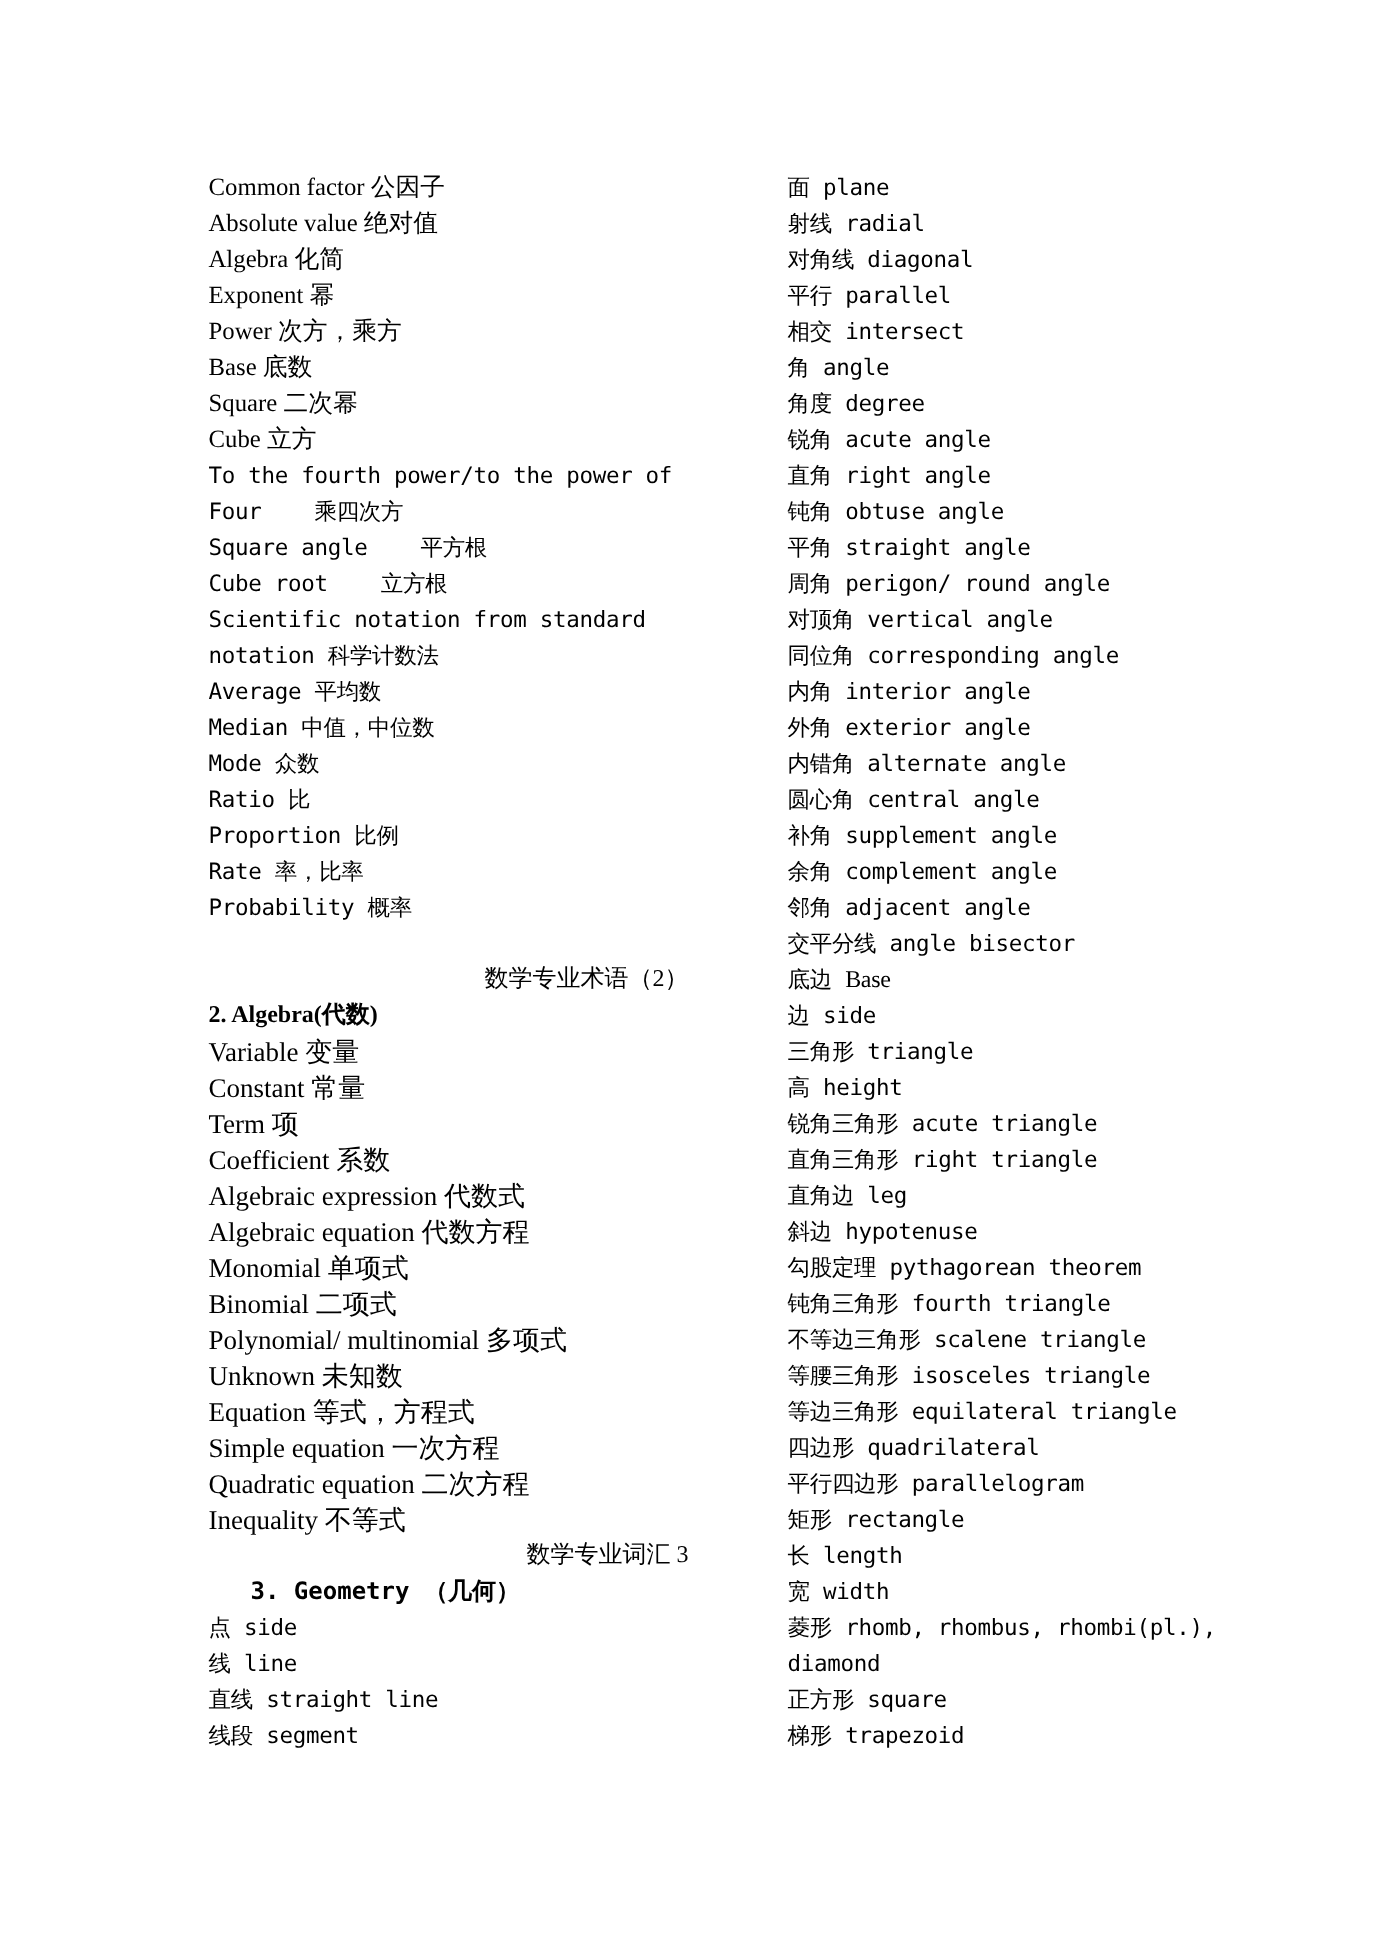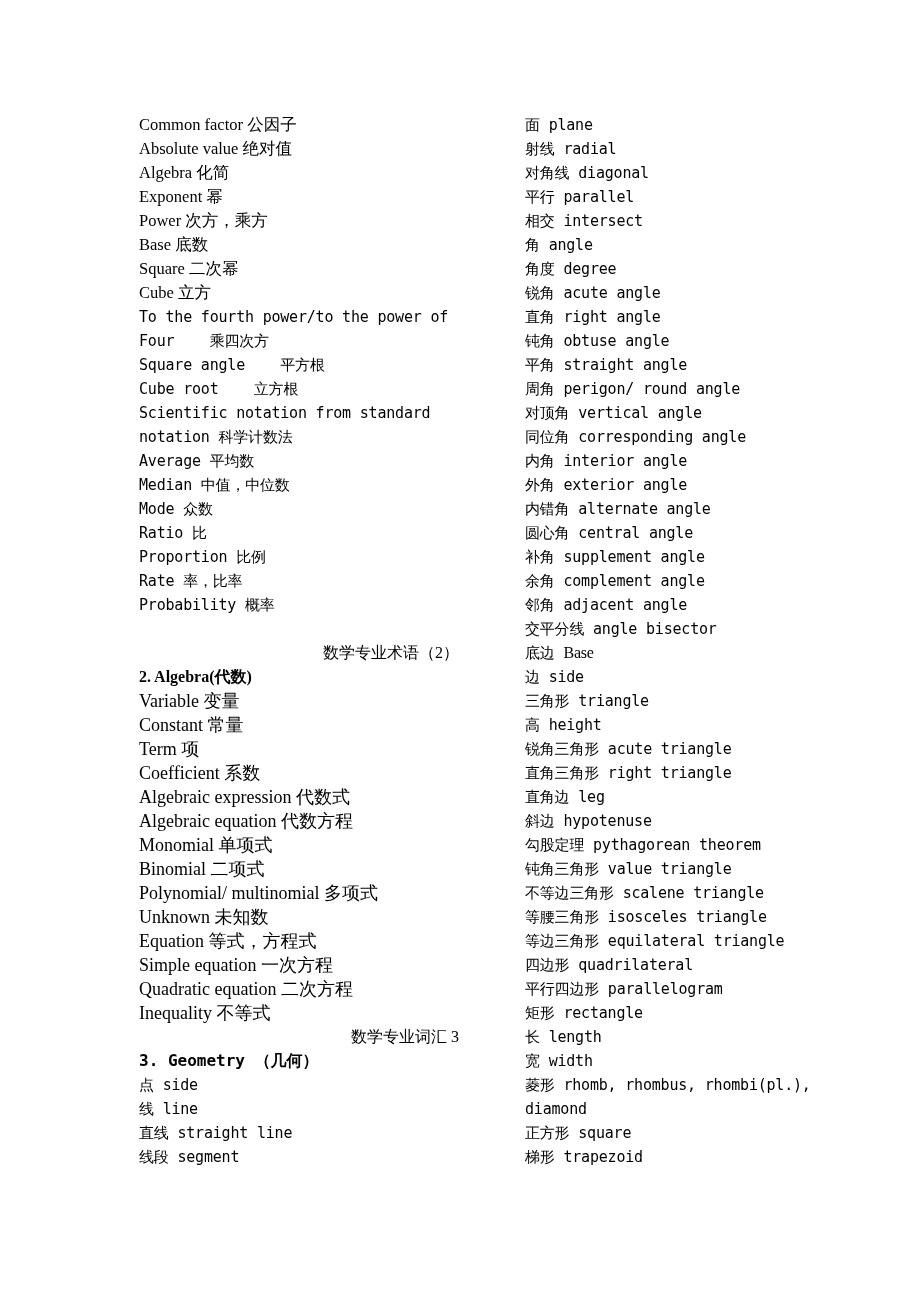--- a/index.html
+++ b/index.html
@@ -80,20 +80,21 @@
     font-family: "Liberation Serif", "DejaVu Serif", serif;
   }
   .section-mono {
     display: block;
     white-space: pre;
     line-height: 24px;
     height: 24px;
     font-weight: bold;
     font-size: 16px;
     font-family: "DejaVu Sans Mono", "Liberation Mono", monospace;
+    margin-left: 28px;
   }
   
   .spacer {
     display: block;
     height: 24px;
     line-height: 24px;
   }
 </style>
 </head>
 <body>
@@ -172,21 +173,21 @@
       <span class="ln mono">交平分线 angle bisector</span>
       <span class="ln mono"><span>底边 </span><span style="font-family: &quot;Liberation Serif&quot;, &quot;DejaVu Serif&quot;, serif; font-size: 16px;">Base</span></span>
       <span class="ln mono">边 side</span>
       <span class="ln mono">三角形 triangle</span>
       <span class="ln mono">高 height</span>
       <span class="ln mono">锐角三角形 acute triangle</span>
       <span class="ln mono">直角三角形 right triangle</span>
       <span class="ln mono">直角边 leg</span>
       <span class="ln mono">斜边 hypotenuse</span>
       <span class="ln mono">勾股定理 pythagorean theorem</span>
-      <span class="ln mono">钝角三角形 value triangle</span>
+      <span class="ln mono">钝角三角形 fourth triangle</span>
       <span class="ln mono">不等边三角形 scalene triangle</span>
       <span class="ln mono">等腰三角形 isosceles triangle</span>
       <span class="ln mono">等边三角形 equilateral triangle</span>
       <span class="ln mono">四边形 quadrilateral</span>
       <span class="ln mono">平行四边形 parallelogram</span>
       <span class="ln mono">矩形 rectangle</span>
       <span class="ln mono">长 length</span>
       <span class="ln mono">宽 width</span>
       <span class="ln mono">菱形 rhomb, rhombus, rhombi(pl.),</span>
       <span class="ln mono">diamond</span>

